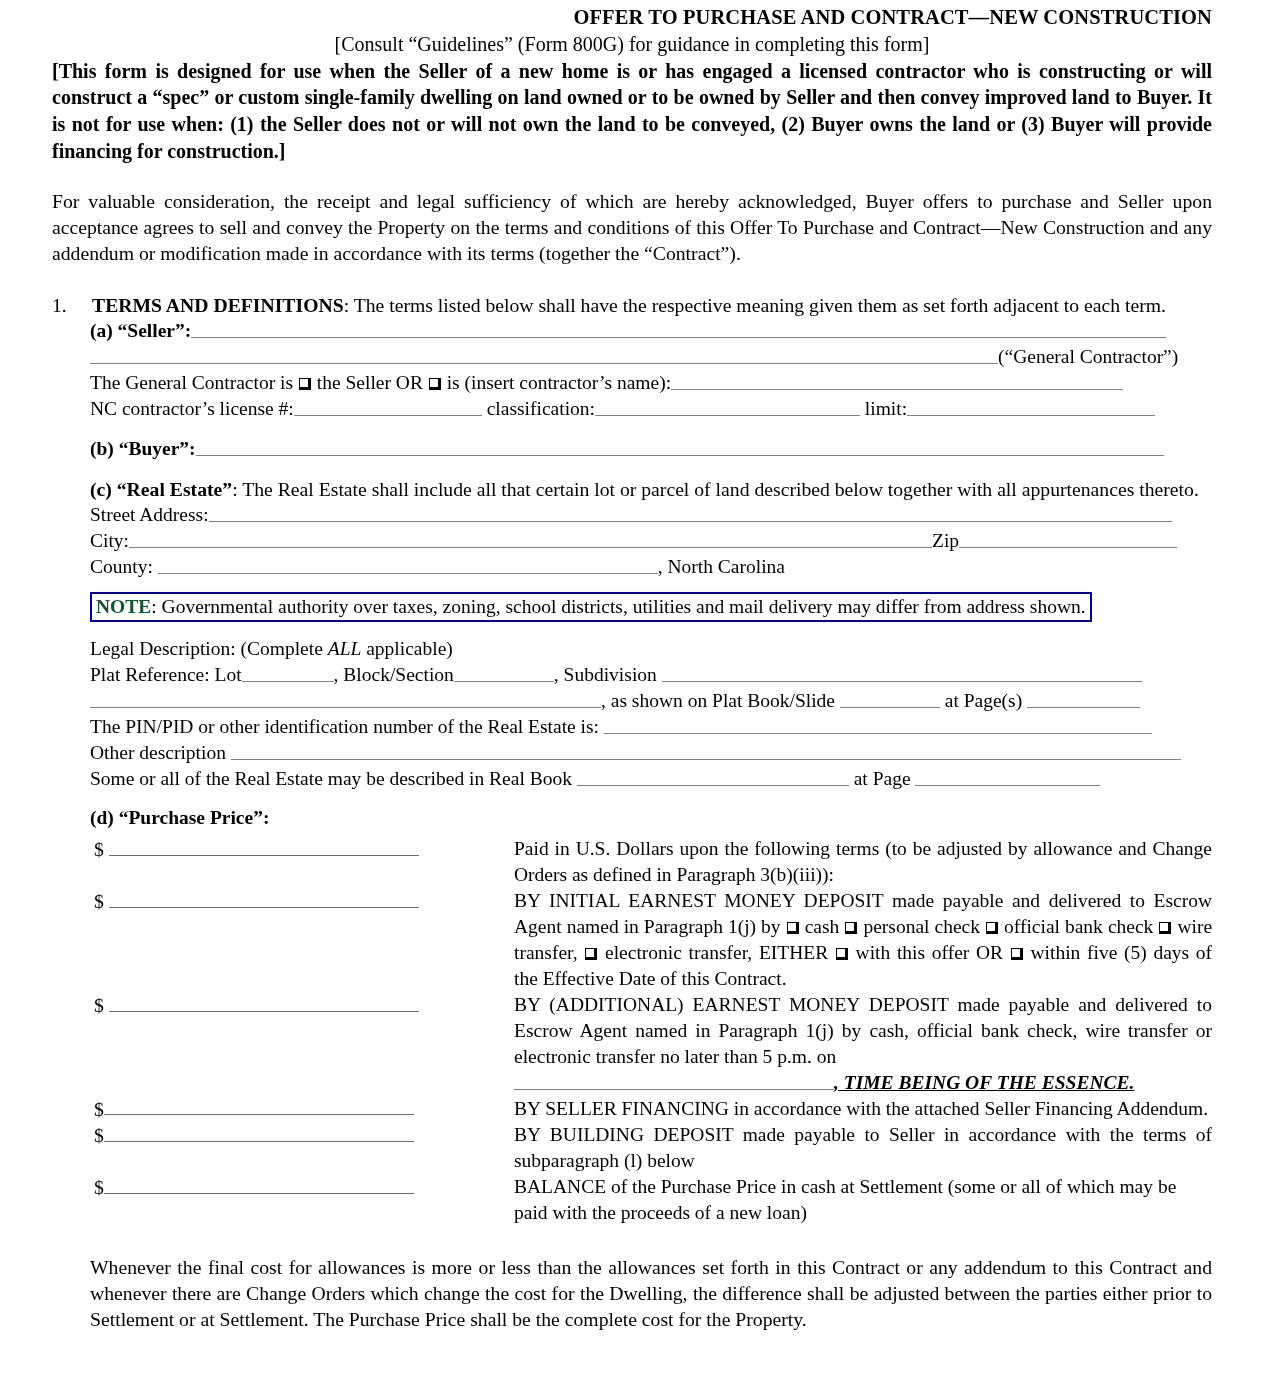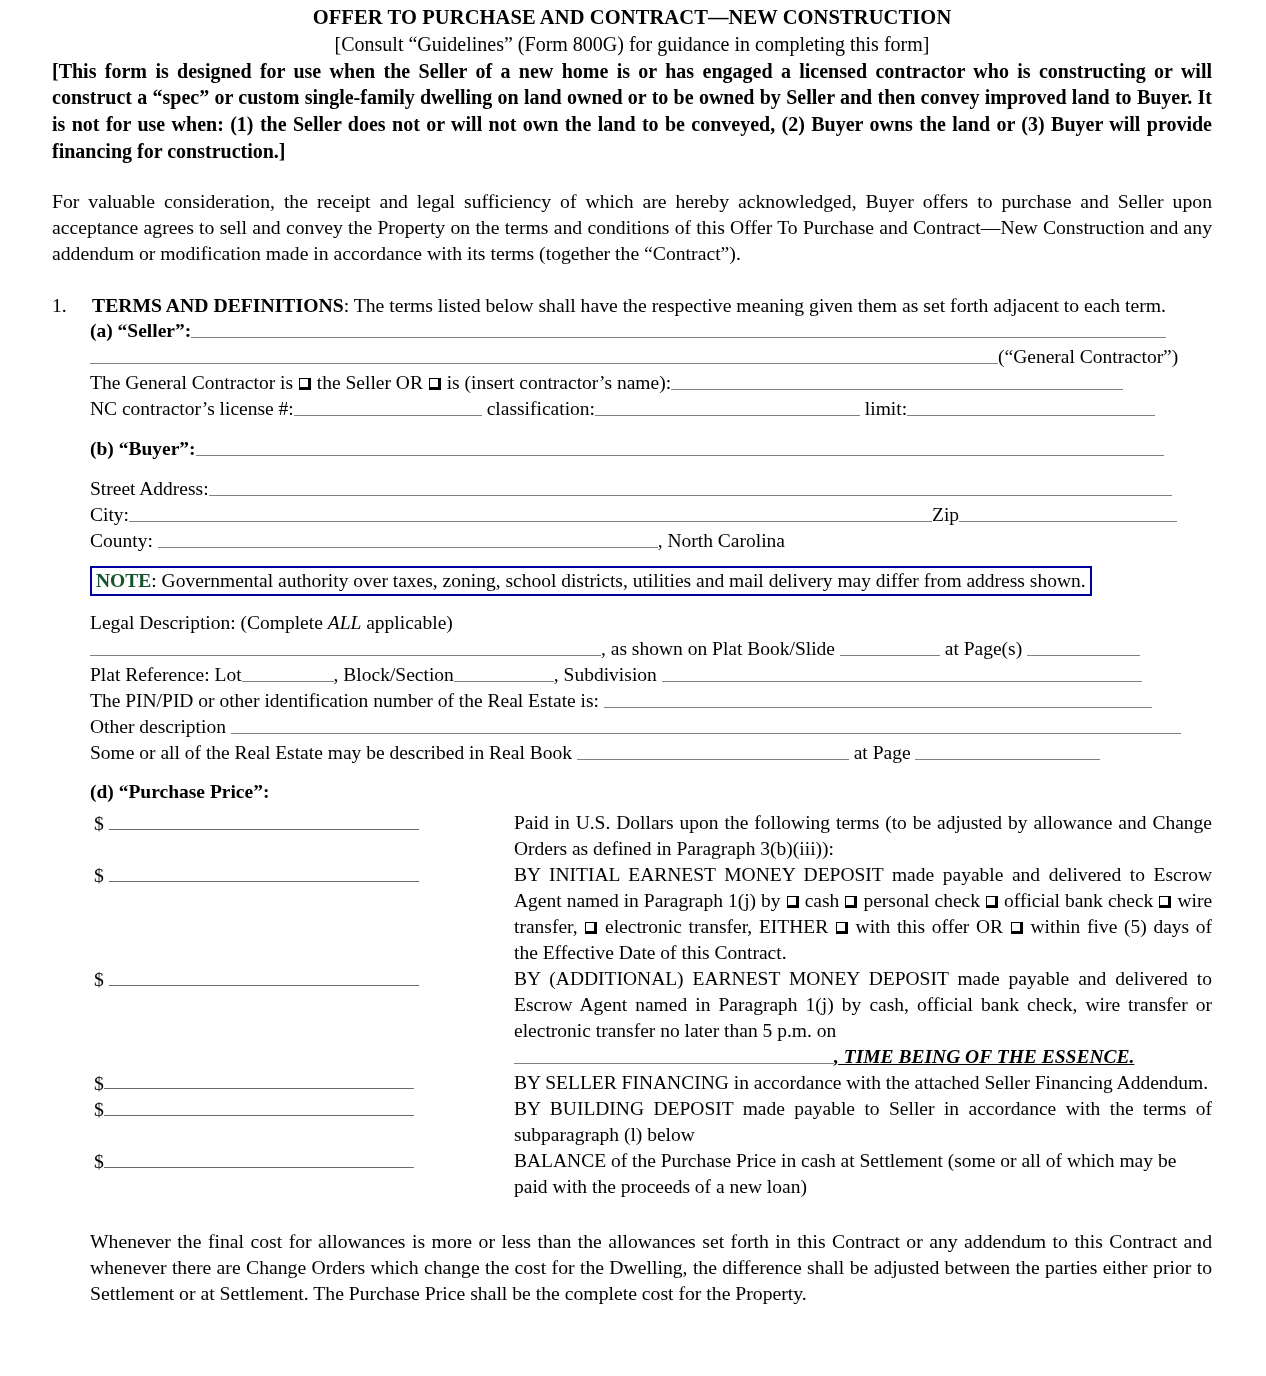--- a/index.html
+++ b/index.html
@@ -21,21 +21,21 @@
     width: 1266px;
     height: 1376px;
     padding: 0;
     box-sizing: border-box;
   }
   .inner {
     padding: 4px 54px 0 52px;
     box-sizing: border-box;
   }
   .title {
-    text-align: center;
+    text-align: right;
     font-weight: bold;
     font-size: 20.5px;
     letter-spacing: 0.1px;
   }
   .subtitle {
     text-align: center;
     font-size: 20px;
     margin-top: 2px;
   }
   .lead-block {
@@ -189,20 +189,23 @@
     <div class="spacer-md"></div>
 
     <div class="row">
       <b>(b) “Buyer”:</b><span class="line" style="width:968px"></span>
     </div>
   </div>
 
   <div class="spacer-md"></div>
 
   
+  <div class="indent para">
+    <b>(c) “Real Estate”</b><span>: The Real Estate shall include all that certain lot or parcel of land described below together with all appurtenances thereto.</span>
+  </div>
 
   <div class="indent">
     <div class="row">
       <span>Street Address:</span><span class="line" style="width:963px"></span>
     </div>
     <div class="row">
       <span>City:</span><span class="line" style="width:803px"></span><span>Zip</span><span class="line" style="width:218px"></span>
     </div>
     <div class="row">
       <span>County:</span> <span class="line" style="width:500px"></span><span>, North Carolina</span>
@@ -213,24 +216,24 @@
     <span class="note-word">NOTE</span><span>: Governmental authority over taxes, zoning, school districts, utilities and mail delivery may differ from address shown.</span>
   </div>
 
   <div class="spacer-md"></div>
 
   <div class="indent">
     <div class="row">
       <span>Legal Description: (Complete</span> <span class="i">ALL</span> <span>applicable)</span>
     </div>
     <div class="row">
+      <span>Plat Reference: Lot</span><span class="line" style="width:92px"></span><span>, Block/Section</span><span class="line" style="width:100px"></span><span>, Subdivision</span> <span class="line" style="width:480px"></span>
+    </div>
+    <div class="row">
       <span class="line" style="width:511px"></span><span>, as shown on Plat Book/Slide</span> <span class="line" style="width:100px"></span> <span>at Page(s)</span> <span class="line" style="width:113px"></span>
-    </div>
-    <div class="row">
-      <span>Plat Reference: Lot</span><span class="line" style="width:92px"></span><span>, Block/Section</span><span class="line" style="width:100px"></span><span>, Subdivision</span> <span class="line" style="width:480px"></span>
     </div>
     <div class="row">
       <span>The PIN/PID or other identification number of the Real Estate is:</span> <span class="line" style="width:548px"></span>
     </div>
     <div class="row">
       <span>Other description</span> <span class="line" style="width:950px"></span>
     </div>
     <div class="row">
       <span>Some or all of the Real Estate may be described in Real Book</span> <span class="line" style="width:272px"></span> <span>at Page</span> <span class="line" style="width:185px"></span>
     </div>

